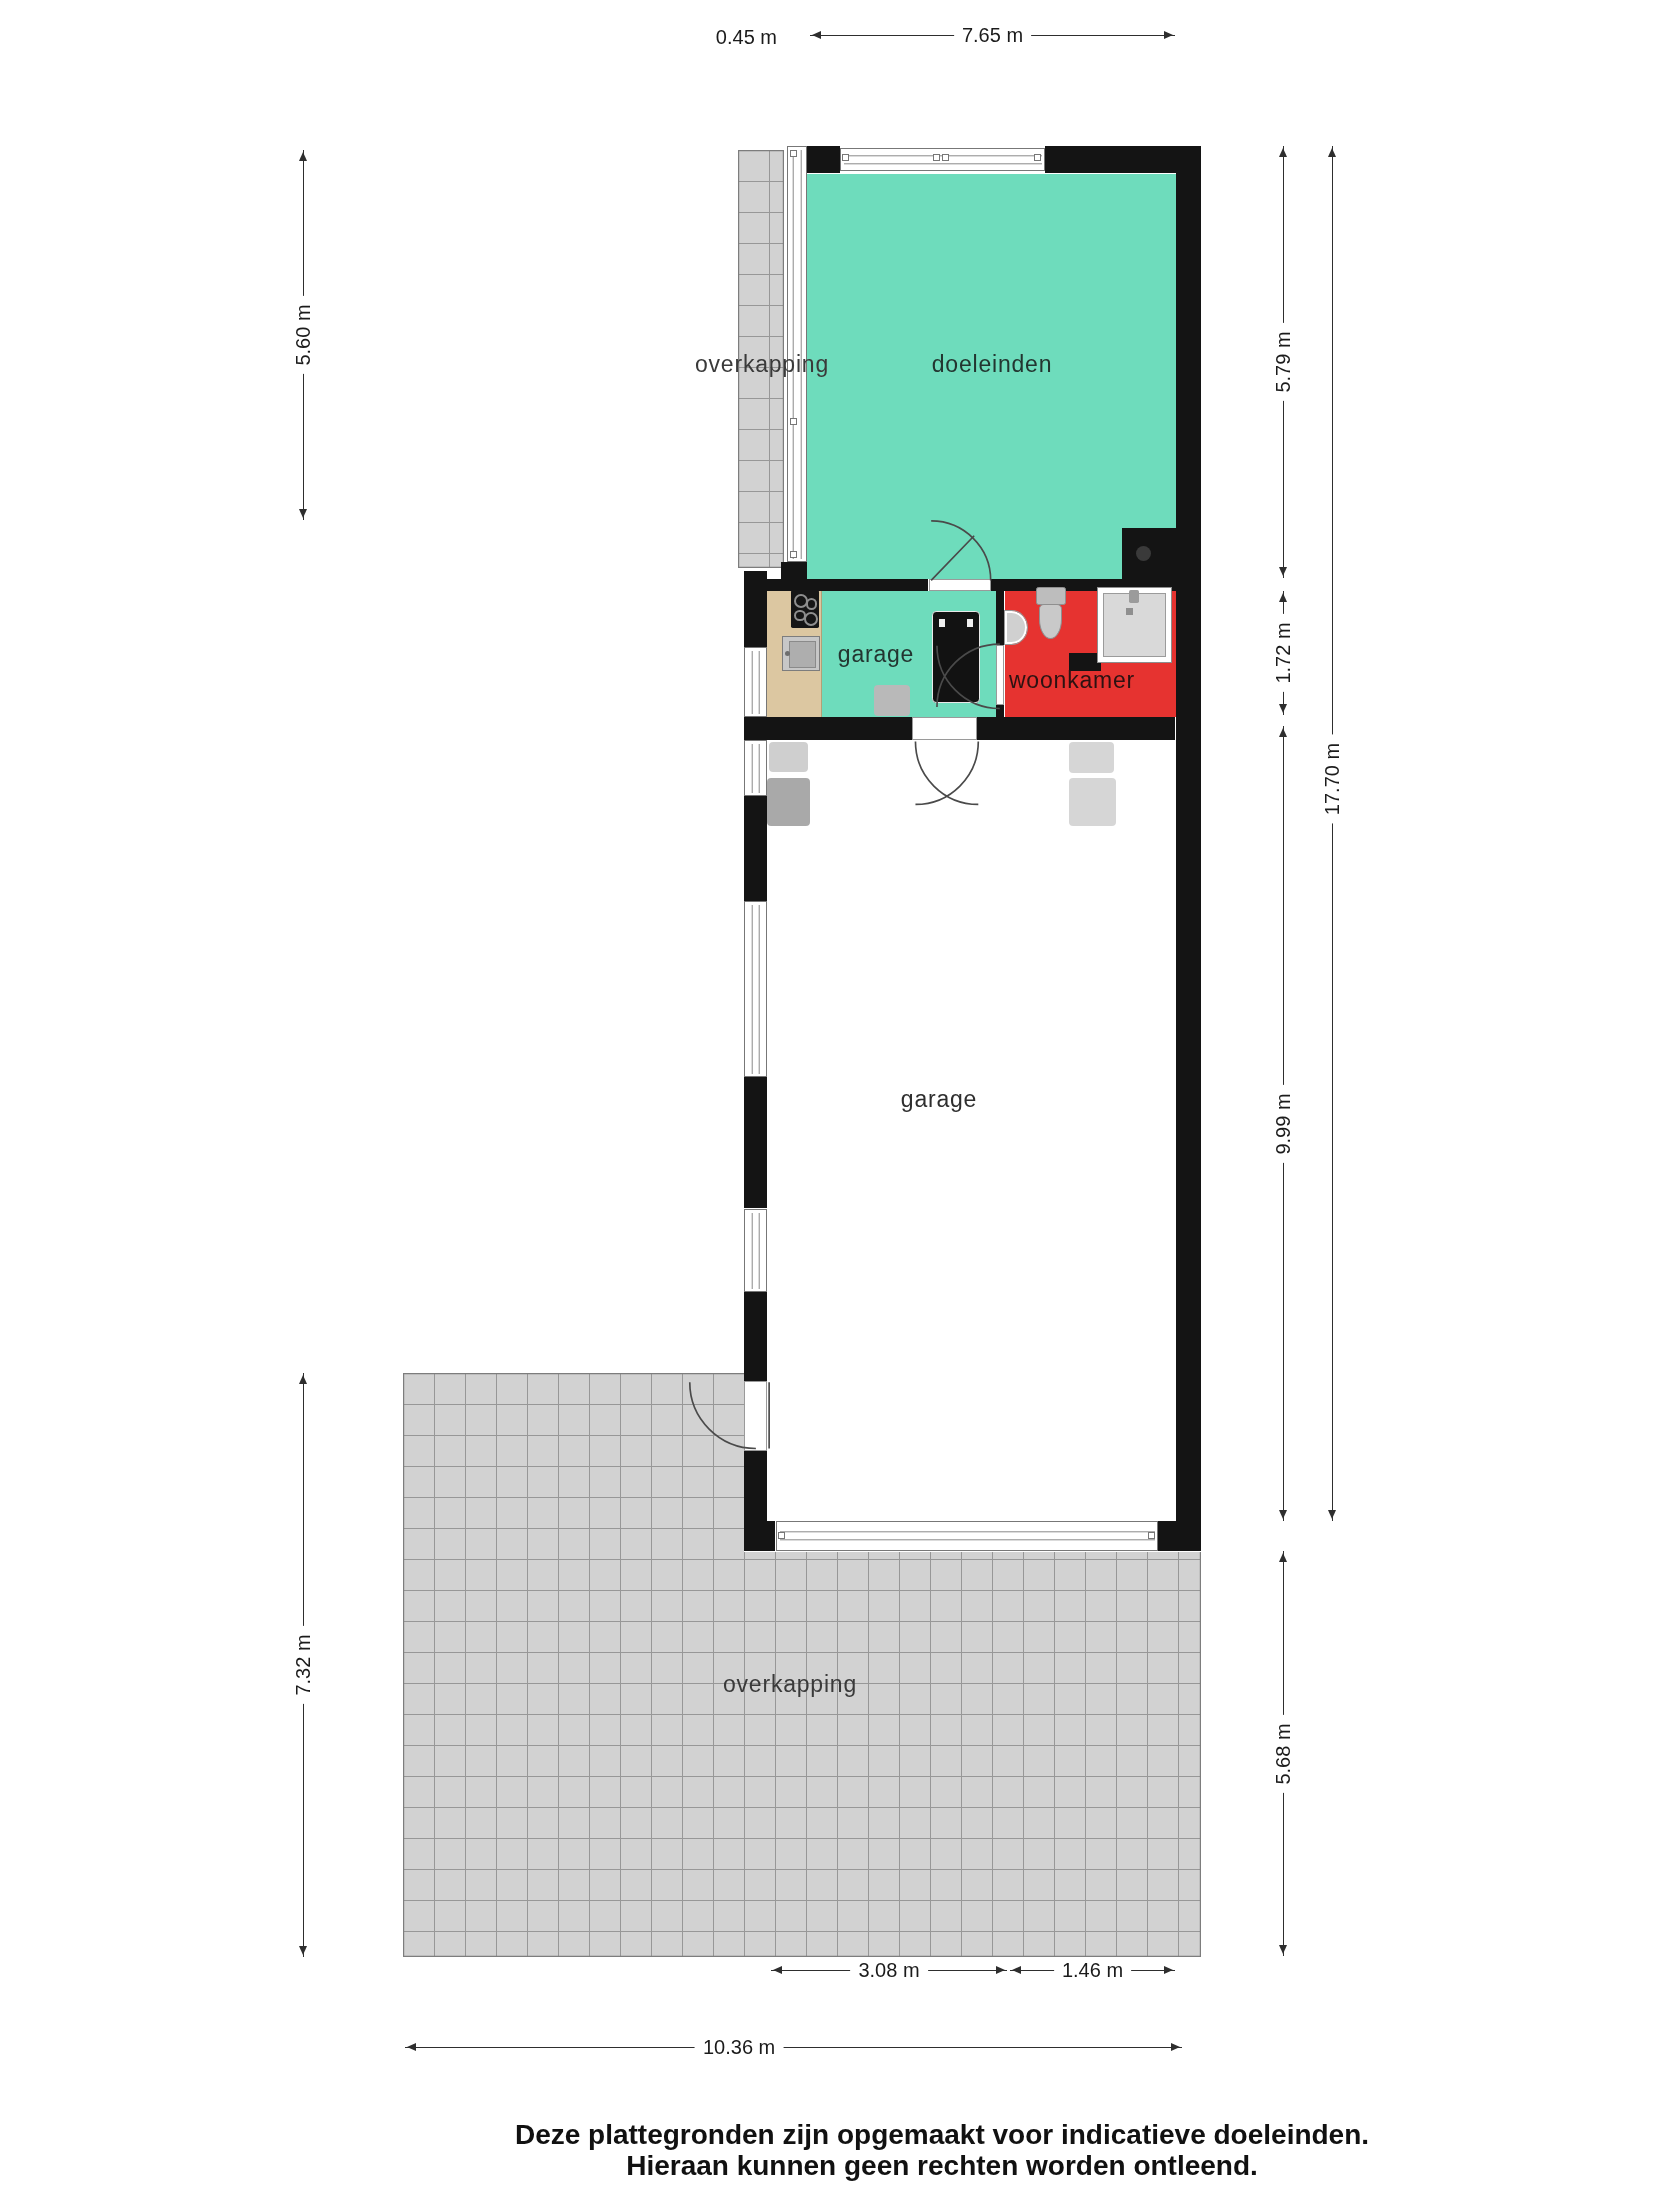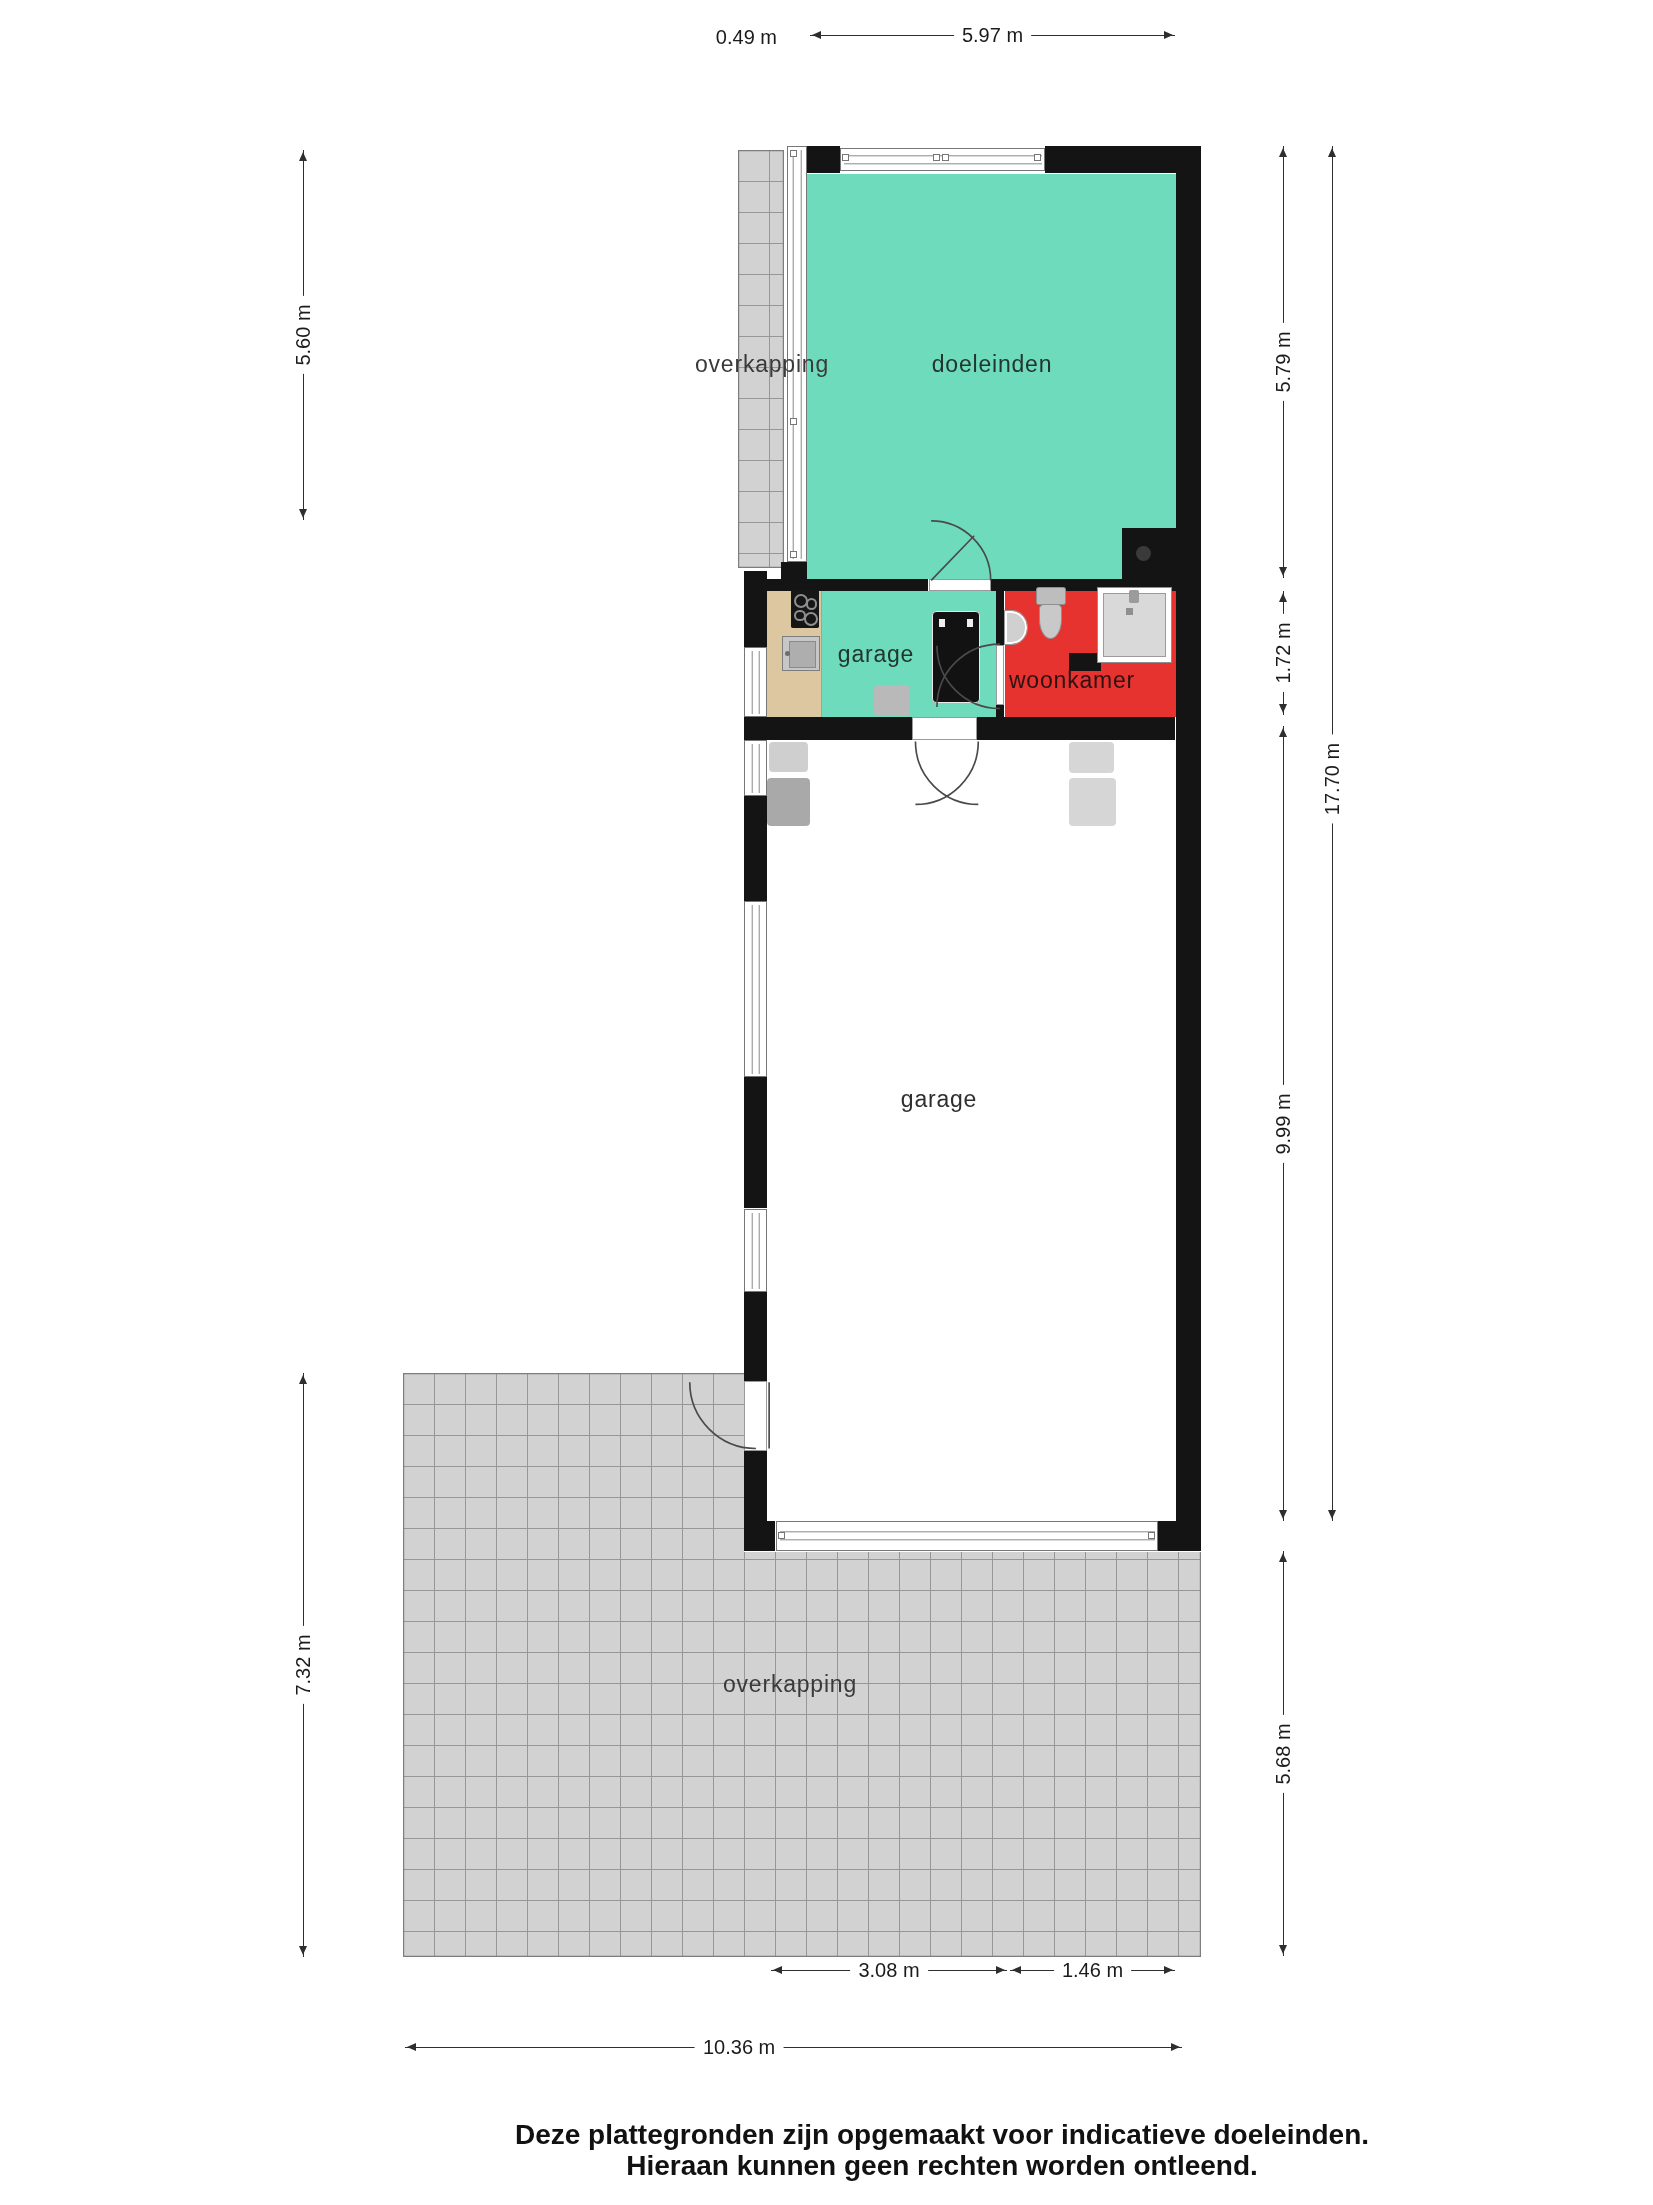--- a/index.html
+++ b/index.html
@@ -165,23 +165,23 @@
     <path d="M 914 1752 A 80 80 0 0 1 834 1672 M 930 1672 L 930 1752" stroke="#4a4a4a" stroke-width="2" fill="none"></path>
   </svg>
 
   <div class="room-label" style="left:762px;top:364px;color:#3a3a3a">overkapping</div>
   <div class="room-label" style="left:992px;top:364px">doeleinden</div>
   <div class="room-label" style="left:876px;top:654px">garage</div>
   <div class="room-label" style="left:1072px;top:680px;color:#2d1212">woonkamer</div>
   <div class="room-label" style="left:939px;top:1099px;color:#2e2e2e">garage</div>
   <div class="room-label" style="left:790px;top:1684px;color:#3a3a3a">overkapping</div>
 
-  <div class="dim-text" style="left:711px;top:26px;width:66px;text-align:right">0.49 m</div>
+  <div class="dim-text" style="left:711px;top:26px;width:66px;text-align:right">0.45 m</div>
   <div class="hdim" style="left:810px;top:35px;width:365px">
-    <span class="dlabel">5.97 m</span>
+    <span class="dlabel">7.65 m</span>
   </div>
 
   <div class="vdim" style="left:303px;top:150px;height:370px">
     <span class="dlabel">5.60 m</span>
   </div>
   <div class="vdim" style="left:303px;top:1373px;height:584px">
     <span class="dlabel">7.32 m</span>
   </div>
 
   <div class="vdim" style="left:1283px;top:146px;height:432px">

